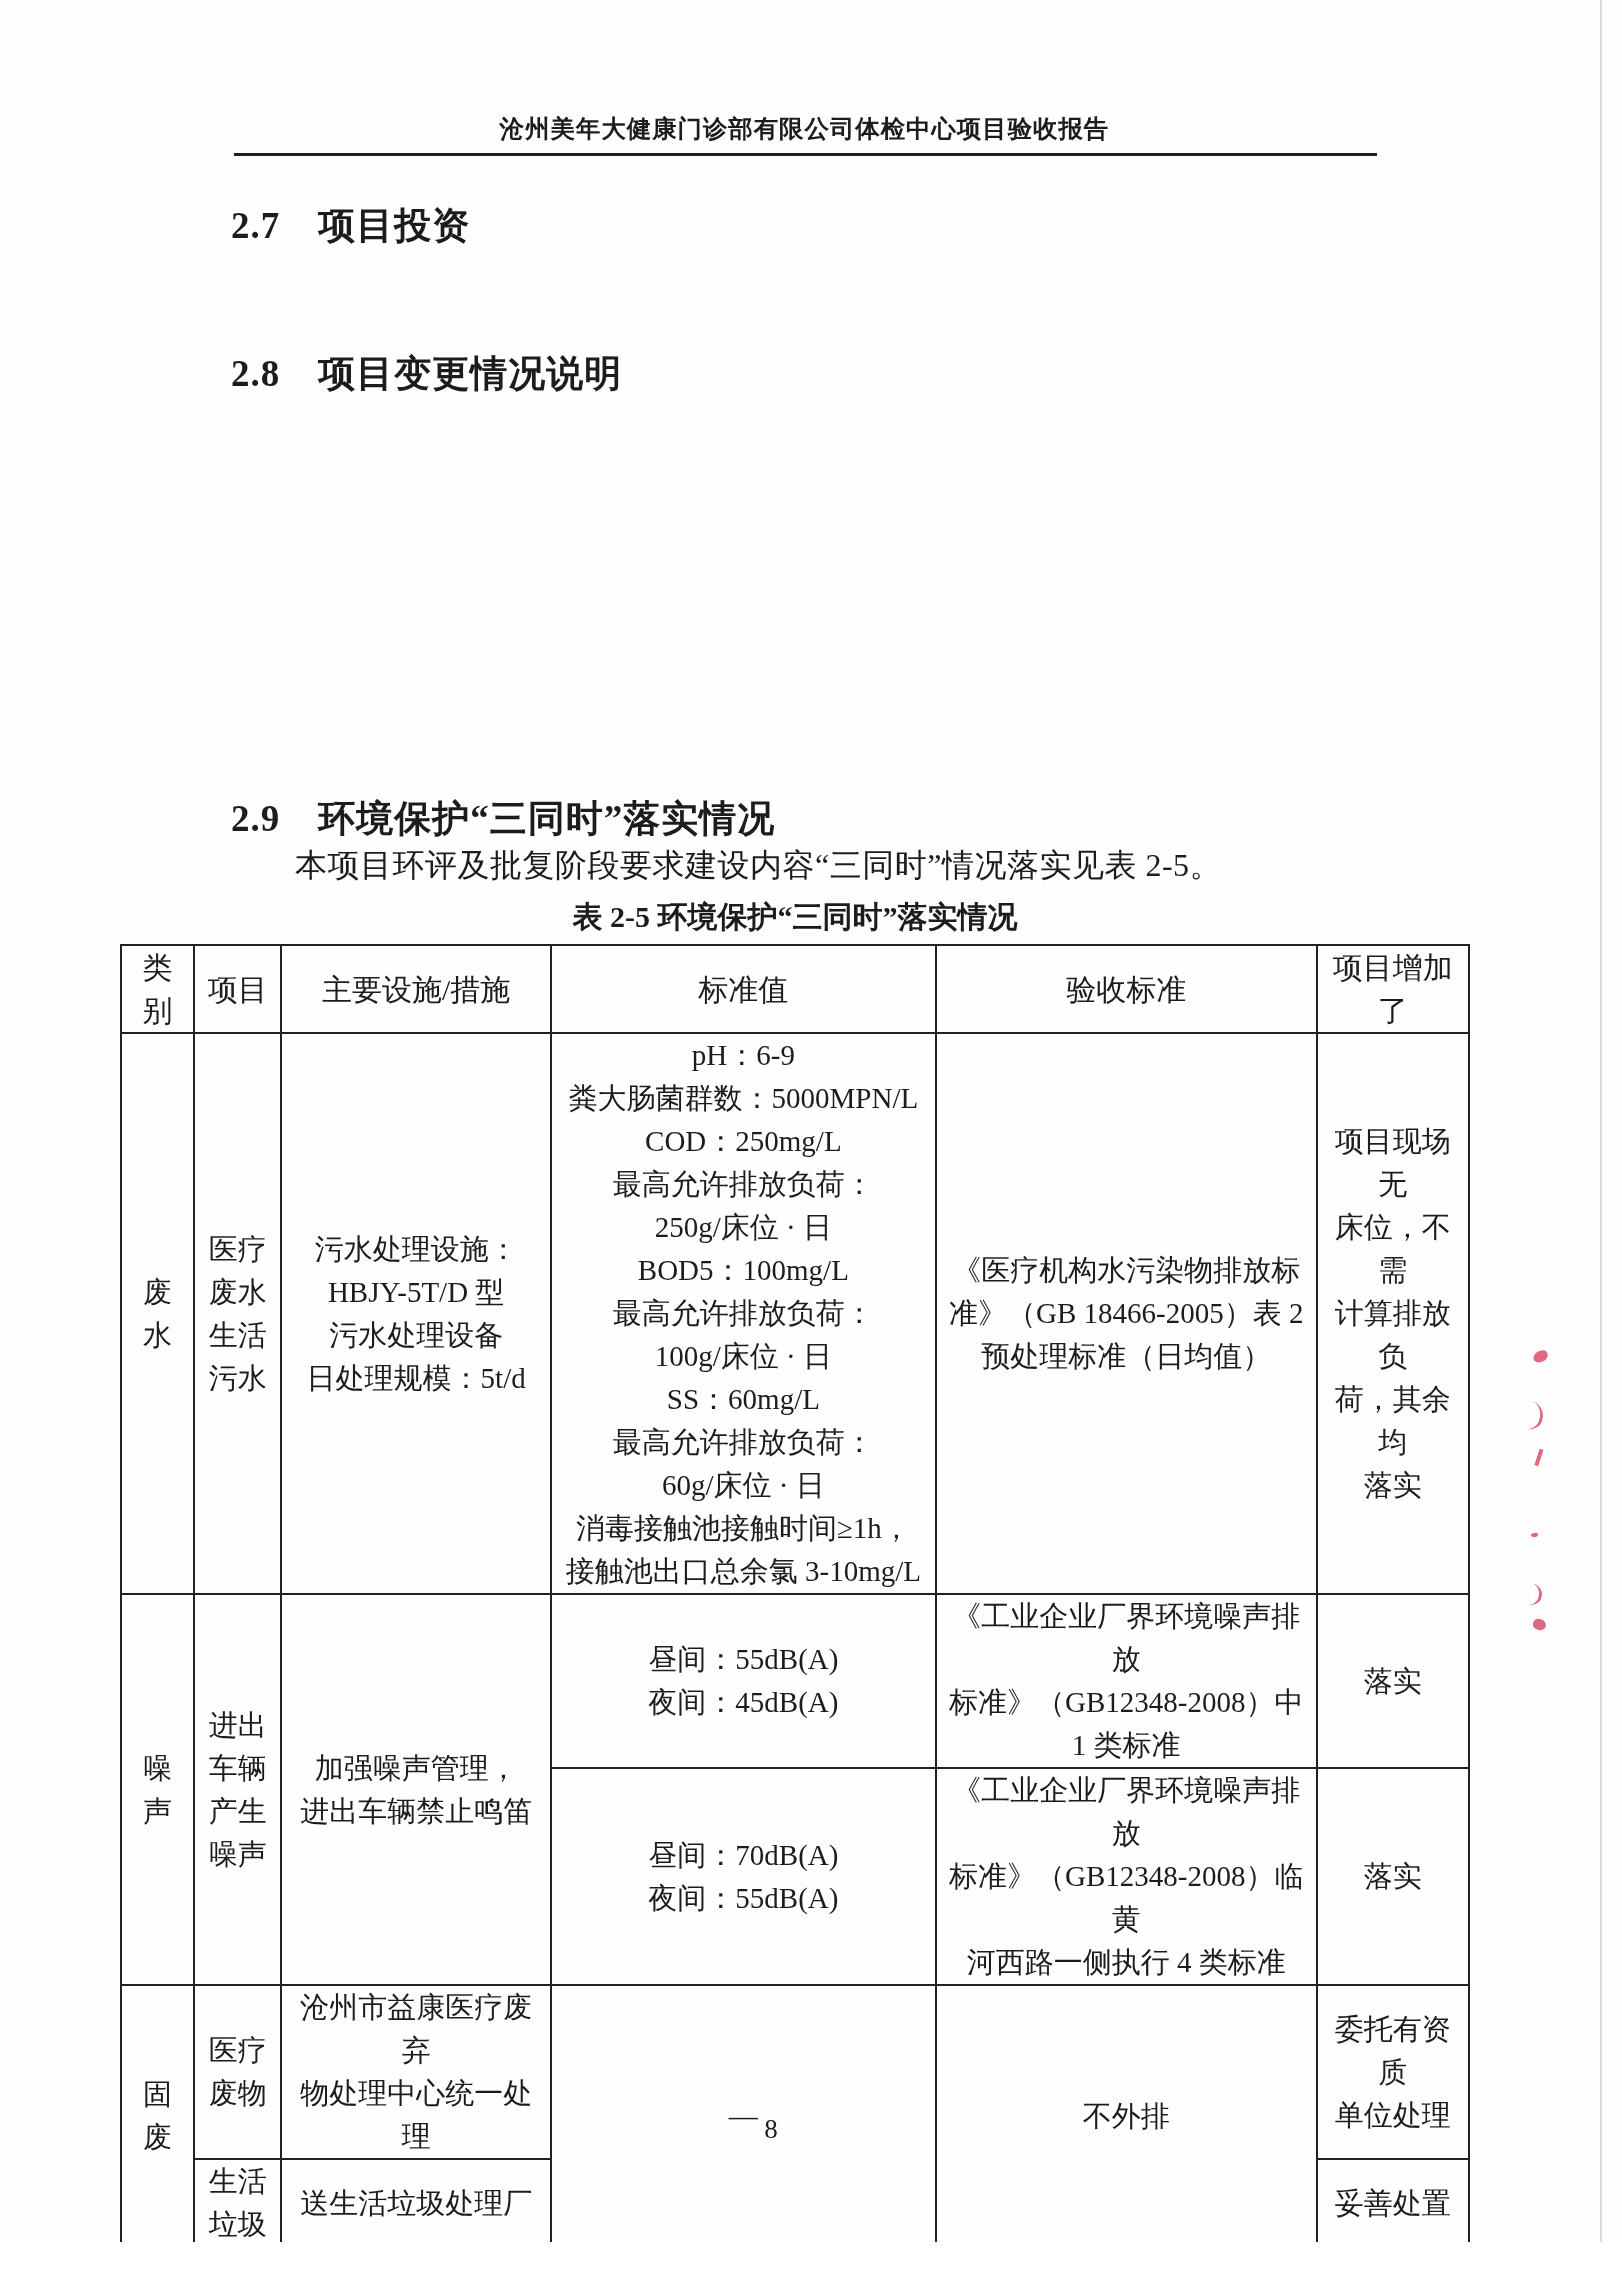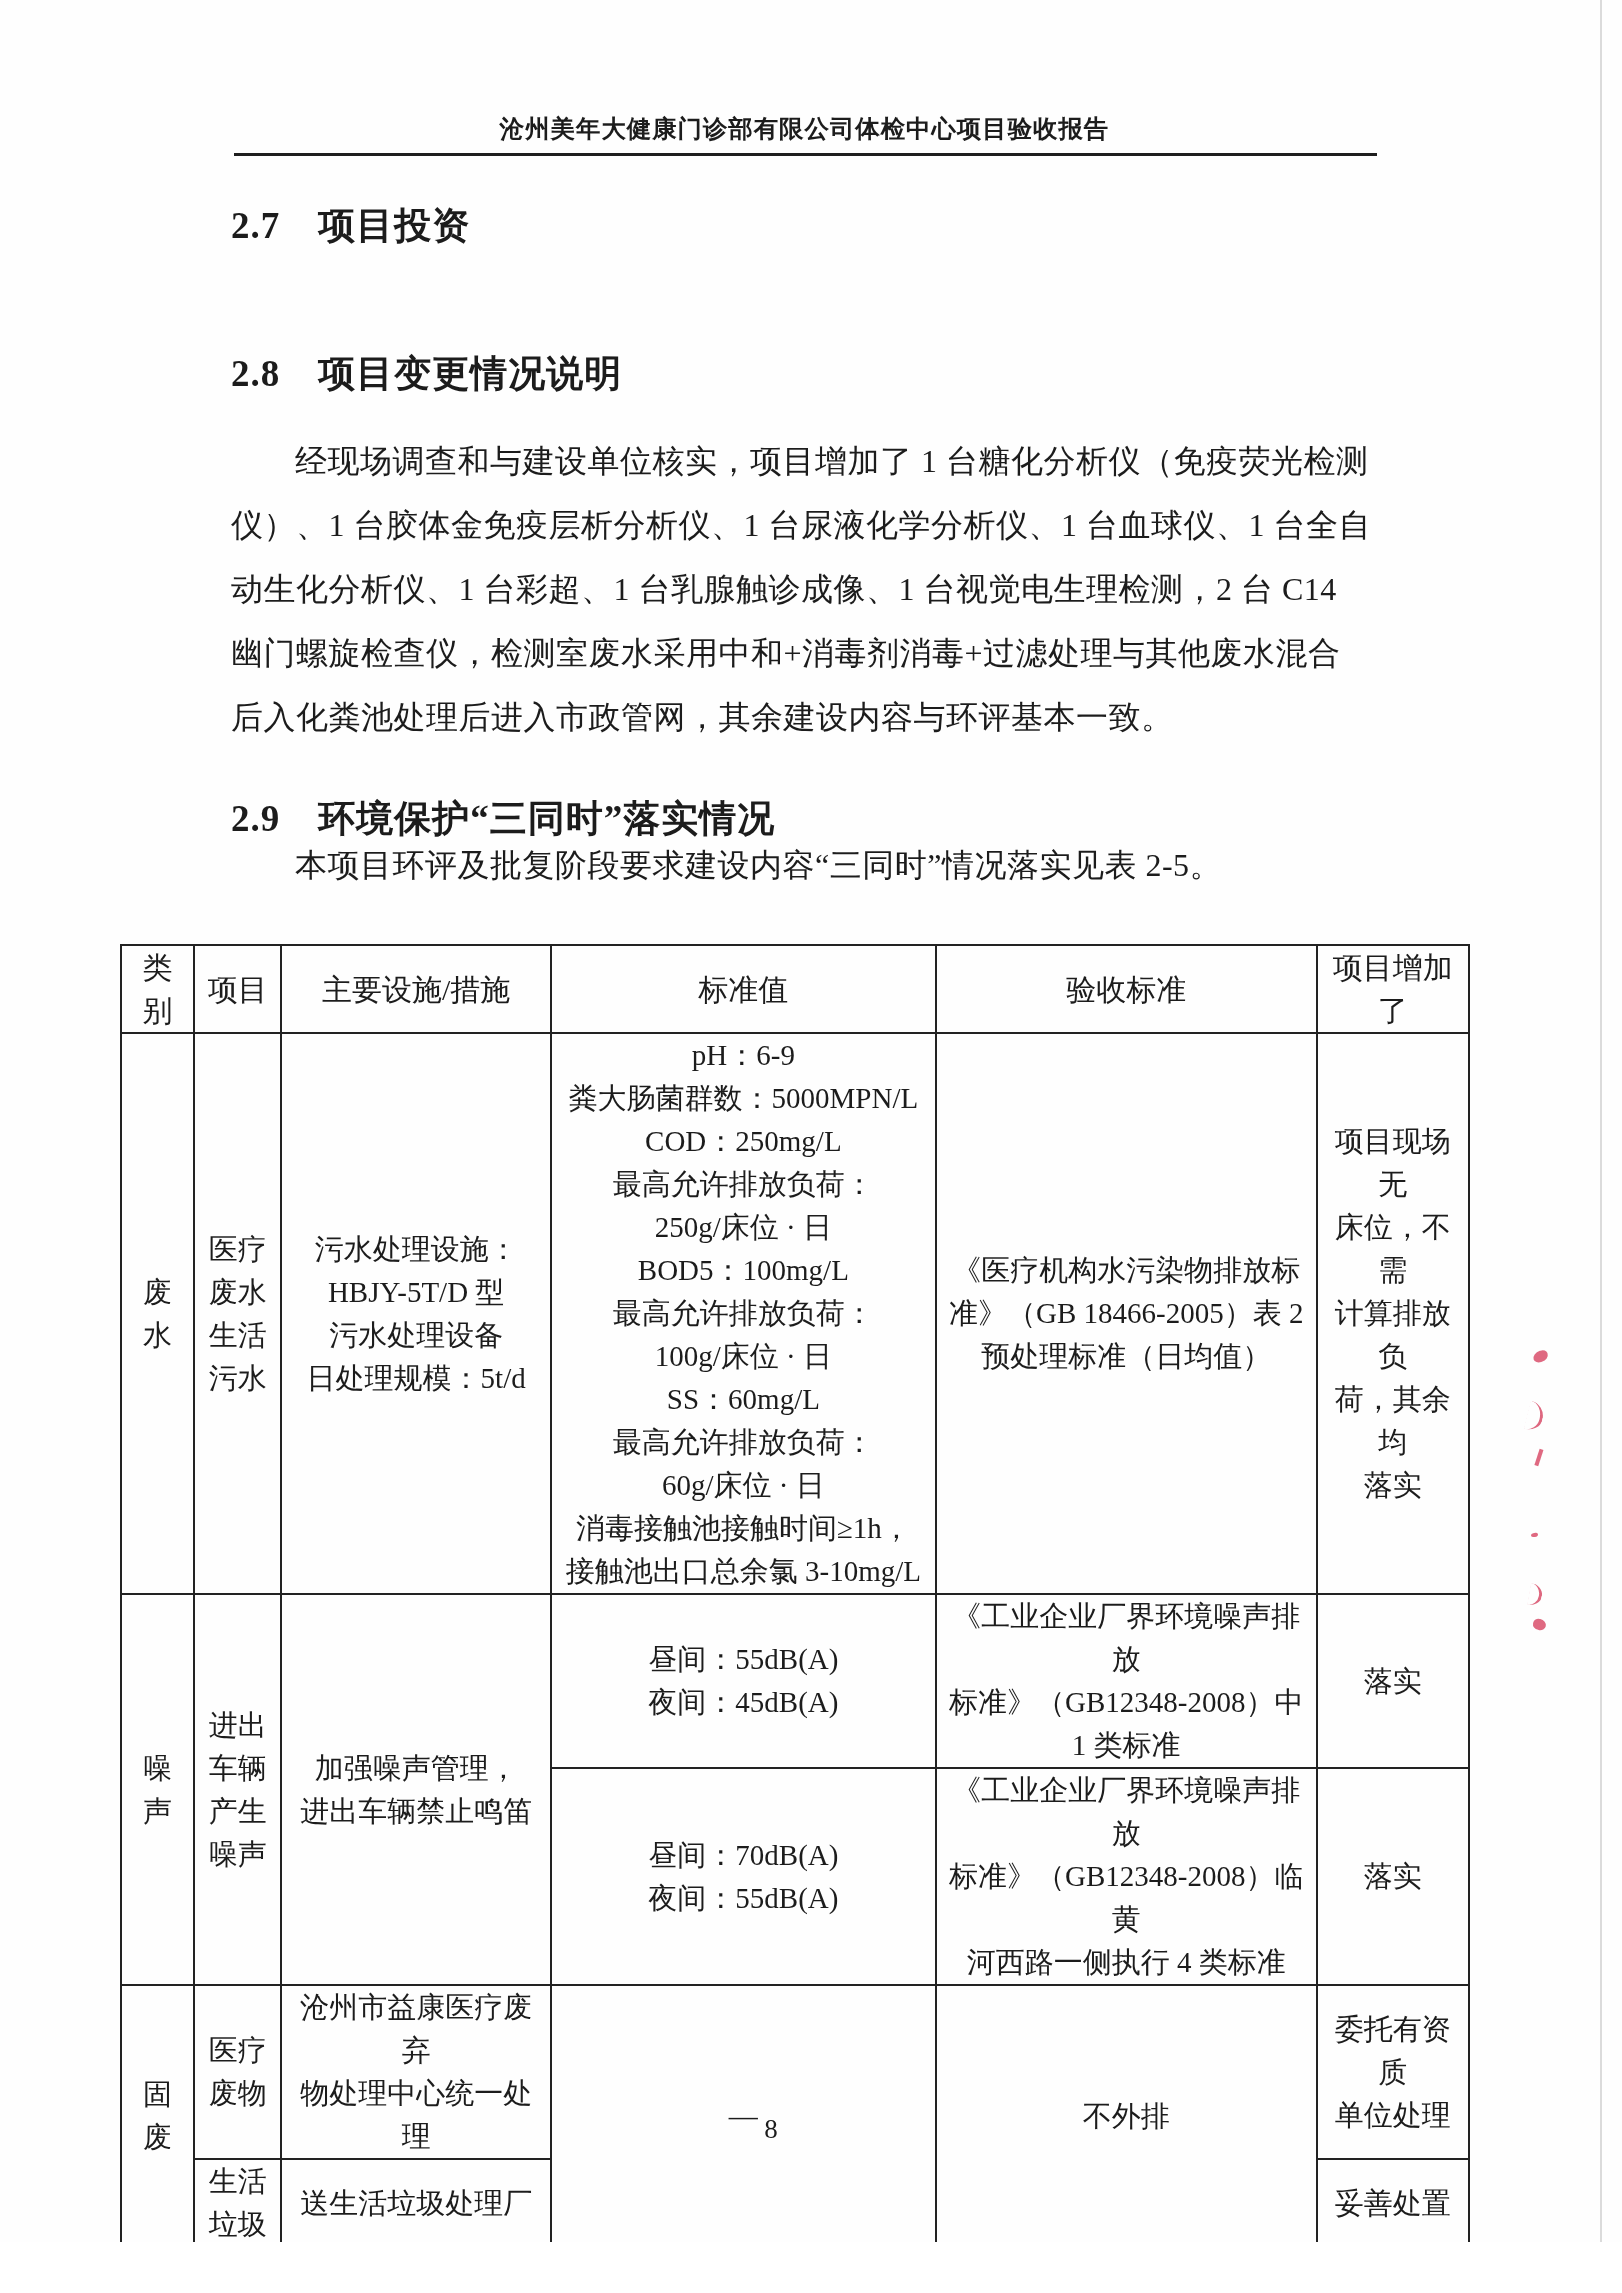--- a/index.html
+++ b/index.html
@@ -142,29 +142,25 @@
 <body>
 
 <div class="page">
 
   <div class="page-header-title">沧州美年大健康门诊部有限公司体检中心项目验收报告</div>
   <div class="page-header-rule"></div>
 
   <div class="h h27">2.7　项目投资</div>
 
   <div class="h h28">2.8　项目变更情况说明</div>
-  <div class="para p28">经现场调查和与建设单位核实，项目增加了 1 台糖化分析仪（免疫荧光检测
-仪）、1 台胶体金免疫层析分析仪、1 台尿液化学分析仪、1 台血球仪、1 台全自
-动生化分析仪、1 台彩超、1 台乳腺触诊成像、1 台视觉电生理检测，2 台 C14
-幽门螺旋检查仪，检测室废水采用中和+消毒剂消毒+过滤处理与其他废水混合
-后入化粪池处理后进入市政管网，其余建设内容与环评基本一致。</div>
 
   <div class="h h29">2.9　环境保护“三同时”落实情况</div>
   <div class="para p29">本项目环评及批复阶段要求建设内容“三同时”情况落实见表 2-5。</div>
 
+  <div class="table-title">表 2-5 环境保护“三同时”落实情况</div>
 
   <table class="t">
     <colgroup>
       <col style="width:73px">
       <col style="width:87px">
       <col style="width:269px">
       <col style="width:384px">
       <col style="width:380px">
       <col style="width:152px">
     </colgroup>

